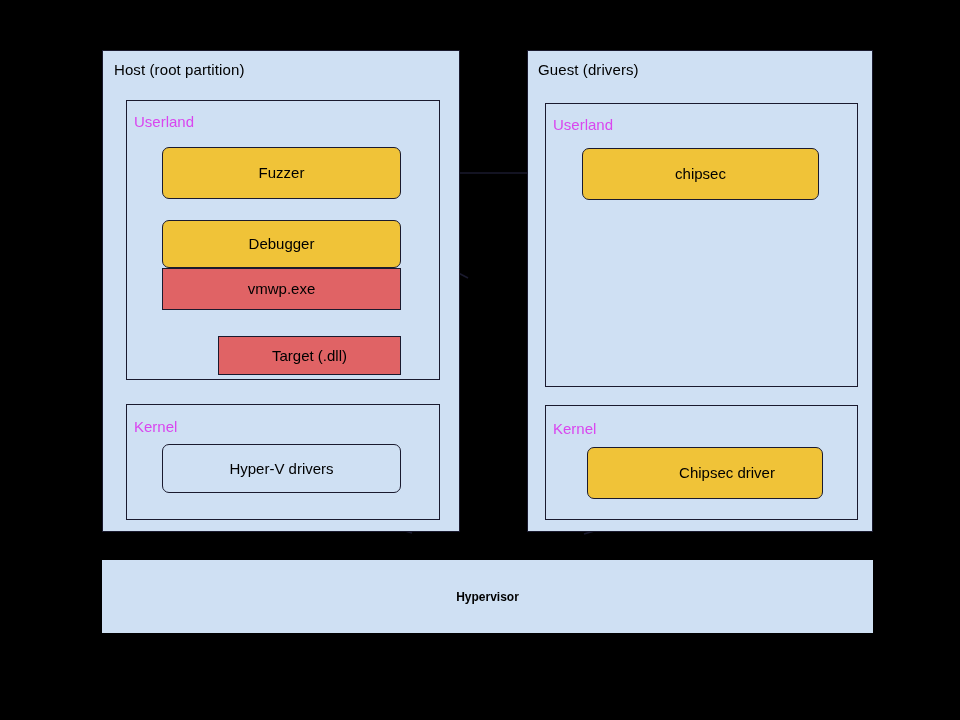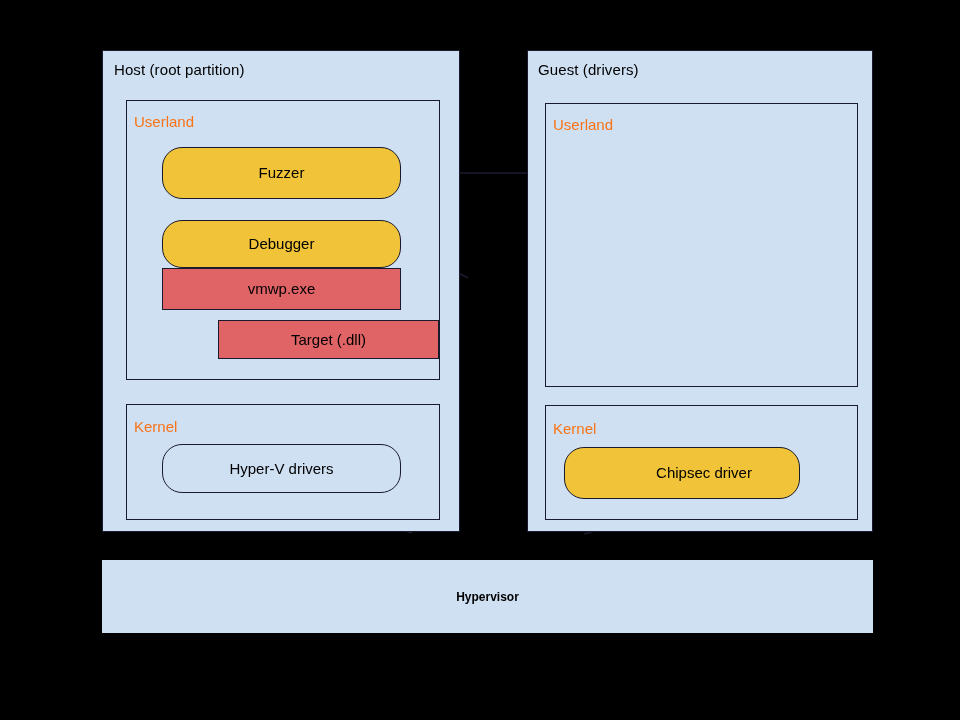--- a/index.html
+++ b/index.html
@@ -31,39 +31,39 @@
   }
   .subpanel {
     position: absolute;
     background: #CFE0F3;
     border: 1.5px solid #1a1a2e;
     box-sizing: border-box;
   }
   .subpanel-title {
     position: absolute;
     font-size: 15px;
-    color: #f97316;
+    color: #d946ef;
     white-space: nowrap;
   }
   .node {
     position: absolute;
     box-sizing: border-box;
     border: 1.2px solid #1a1a2e;
     display: flex;
     align-items: center;
     justify-content: center;
     font-size: 15px;
     color: #000000;
     text-align: center;
     line-height: 1.15;
   }
   .node.yellow { background: #F0C338; }
   .node.red    { background: #E06365; }
   .node.plain  { background: #CFE0F3; }
-  .node.rounded { border-radius: 20px; text-align: center; }
+  .node.rounded { border-radius: 7px; text-align: center; }
   .node.square  { border-radius: 0; }
   .hypervisor {
     position: absolute;
     background: #CFE0F3;
     border: none;
     display: flex;
     align-items: center;
     justify-content: center;
     font-weight: bold;
     font-size: 12px;
@@ -127,34 +127,35 @@
 
   <div class="subpanel" style="left:126px; top:100px; width:314px; height:280px;"></div>
   <div class="subpanel-title" style="left:134px; top:113px;">Userland</div>
 
   <div class="node yellow rounded" style="left:162px; top:147px; width:239px; height:52px;">Fuzzer</div>
 
   <div class="node red square" style="left:162px; top:268px; width:239px; height:42px;">vmwp.exe</div>
 
   <div class="node yellow rounded" style="left:162px; top:220px; width:239px; height:48px;">Debugger</div>
 
-  <div class="node red square" style="left:218px; top:320px; width:221px; height:39px;">Target (.dll)</div>
+  <div class="node red square" style="left:218px; top:336px; width:183px; height:39px;">Target (.dll)</div>
 
   <div class="subpanel" style="left:126px; top:404px; width:314px; height:116px;"></div>
   <div class="subpanel-title" style="left:134px; top:418px;">Kernel</div>
 
   <div class="node plain rounded" style="left:162px; top:444px; width:239px; height:49px;">Hyper-V drivers</div>
 
   <div class="panel" style="left:527px; top:50px; width:346px; height:482px;"></div>
   <div class="panel-title" style="left:538px; top:61px;">Guest (drivers)</div>
 
   <div class="subpanel" style="left:545px; top:103px; width:313px; height:284px;"></div>
   <div class="subpanel-title" style="left:553px; top:116px;">Userland</div>
 
+  <div class="node yellow rounded" style="left:582px; top:148px; width:237px; height:52px;">chipsec</div>
 
   <div class="subpanel" style="left:545px; top:405px; width:313px; height:115px;"></div>
   <div class="subpanel-title" style="left:553px; top:420px;">Kernel</div>
 
-  <div class="node yellow rounded" style="left:564px; top:447px; width:236px; height:52px;padding-left:44px;">Chipsec driver</div>
+  <div class="node yellow rounded" style="left:587px; top:447px; width:236px; height:52px;padding-left:44px;">Chipsec driver</div>
 
   <div class="hypervisor" style="left:102px; top:560px; width:771px; height:73px;">Hypervisor</div>
 
 </div>
 
 </body></html>

